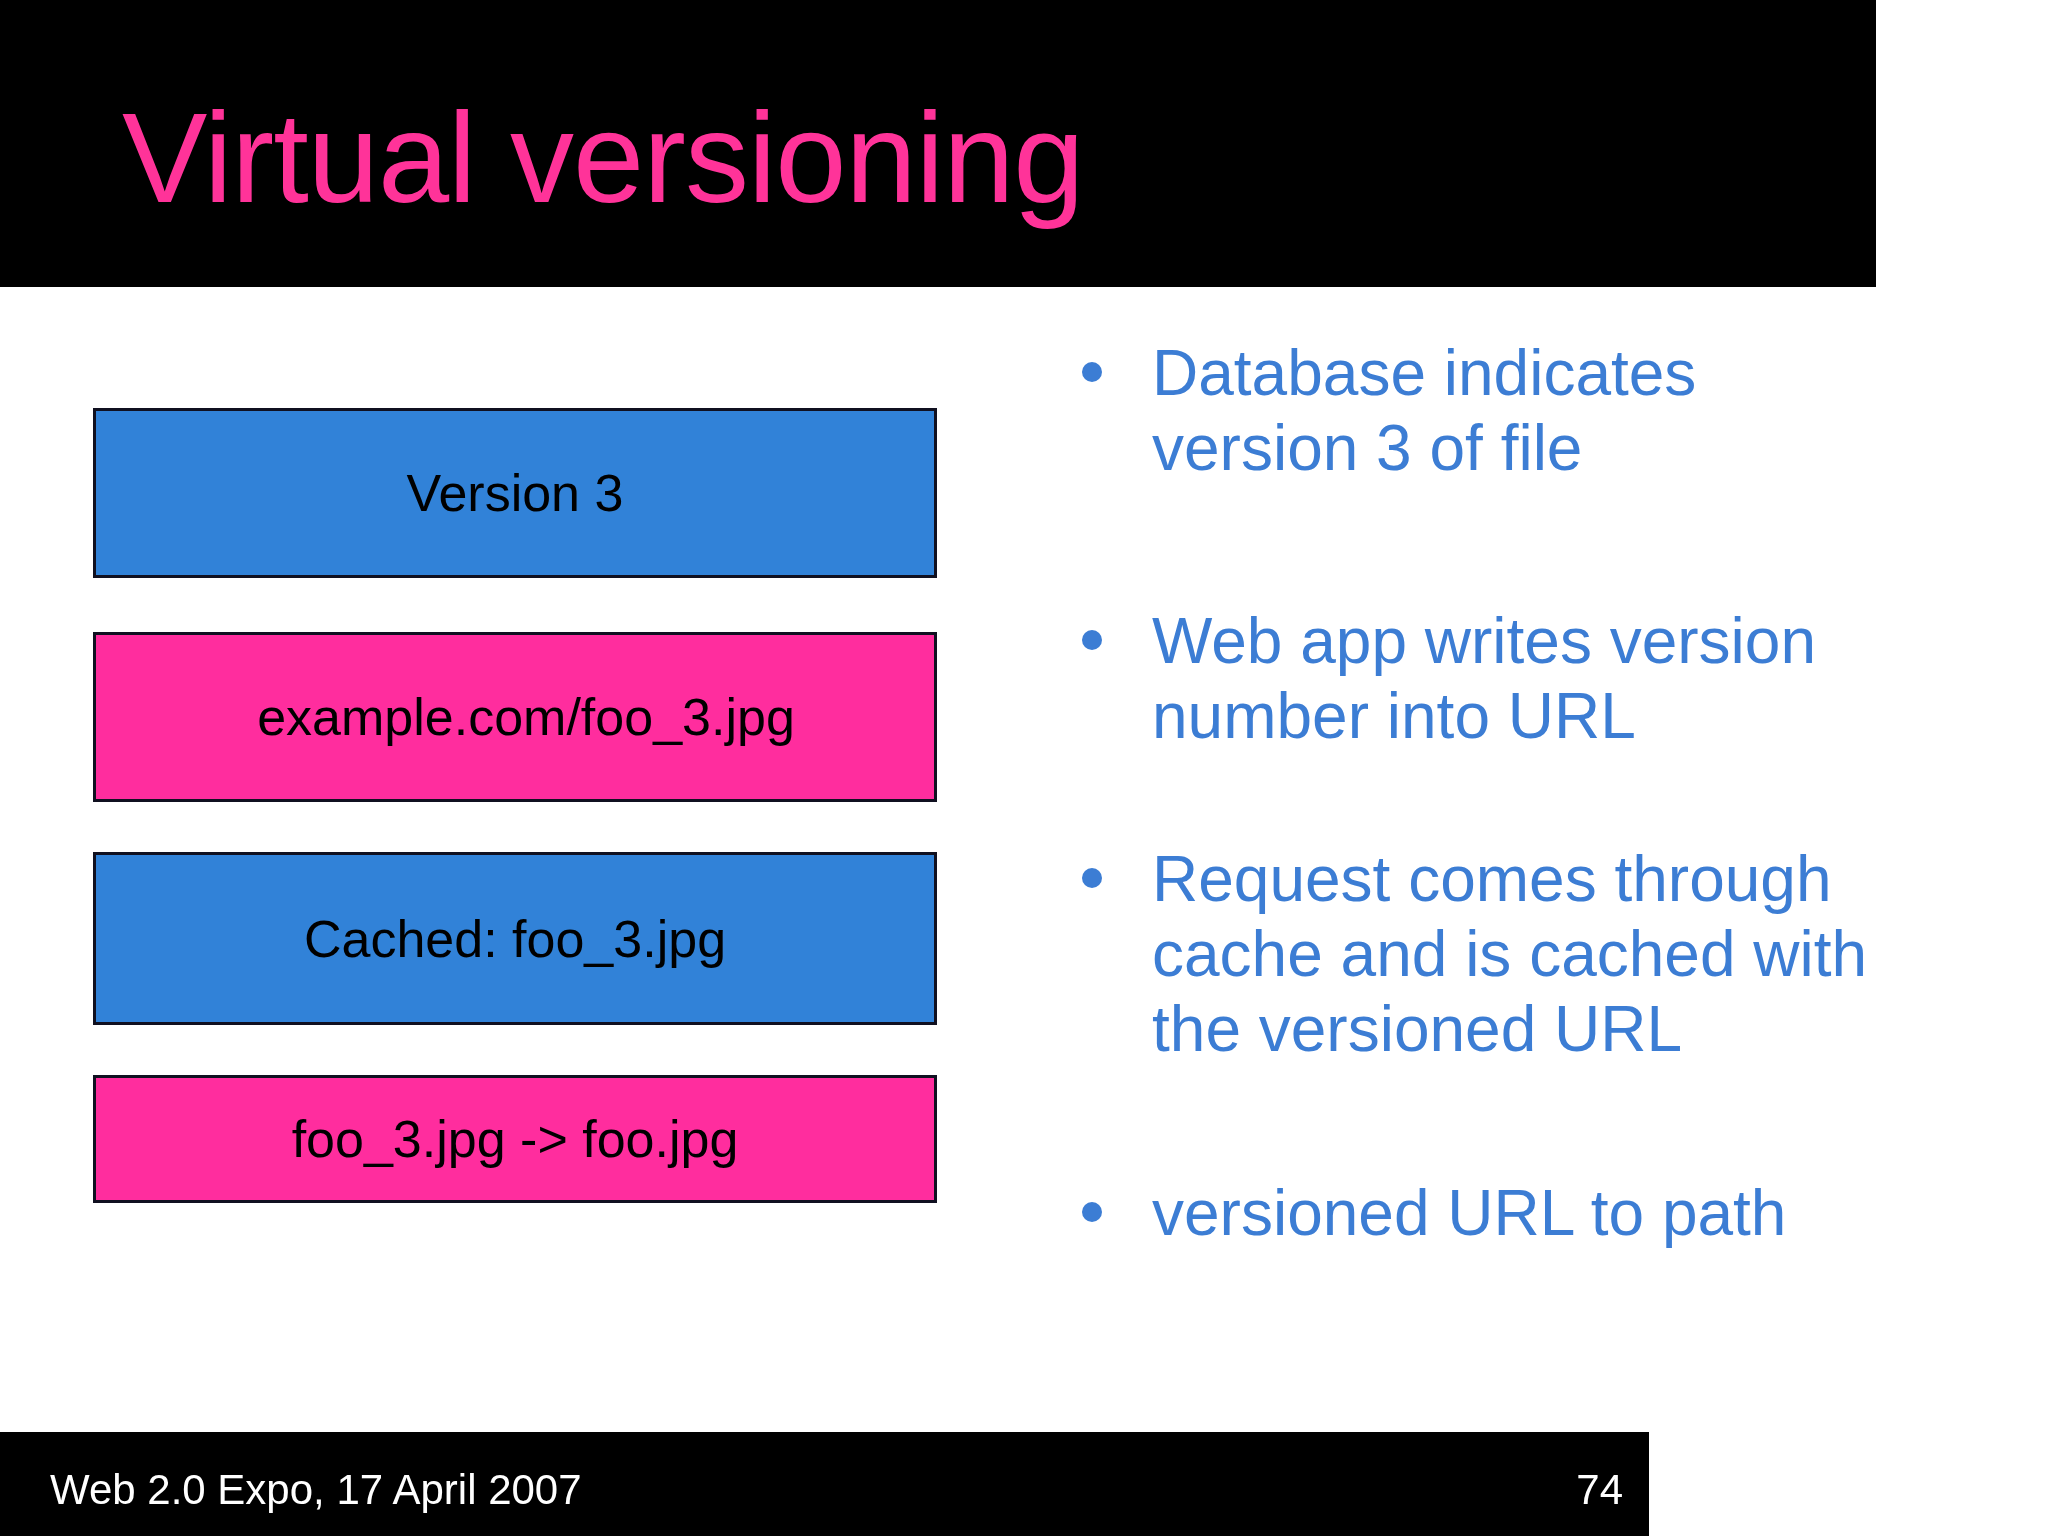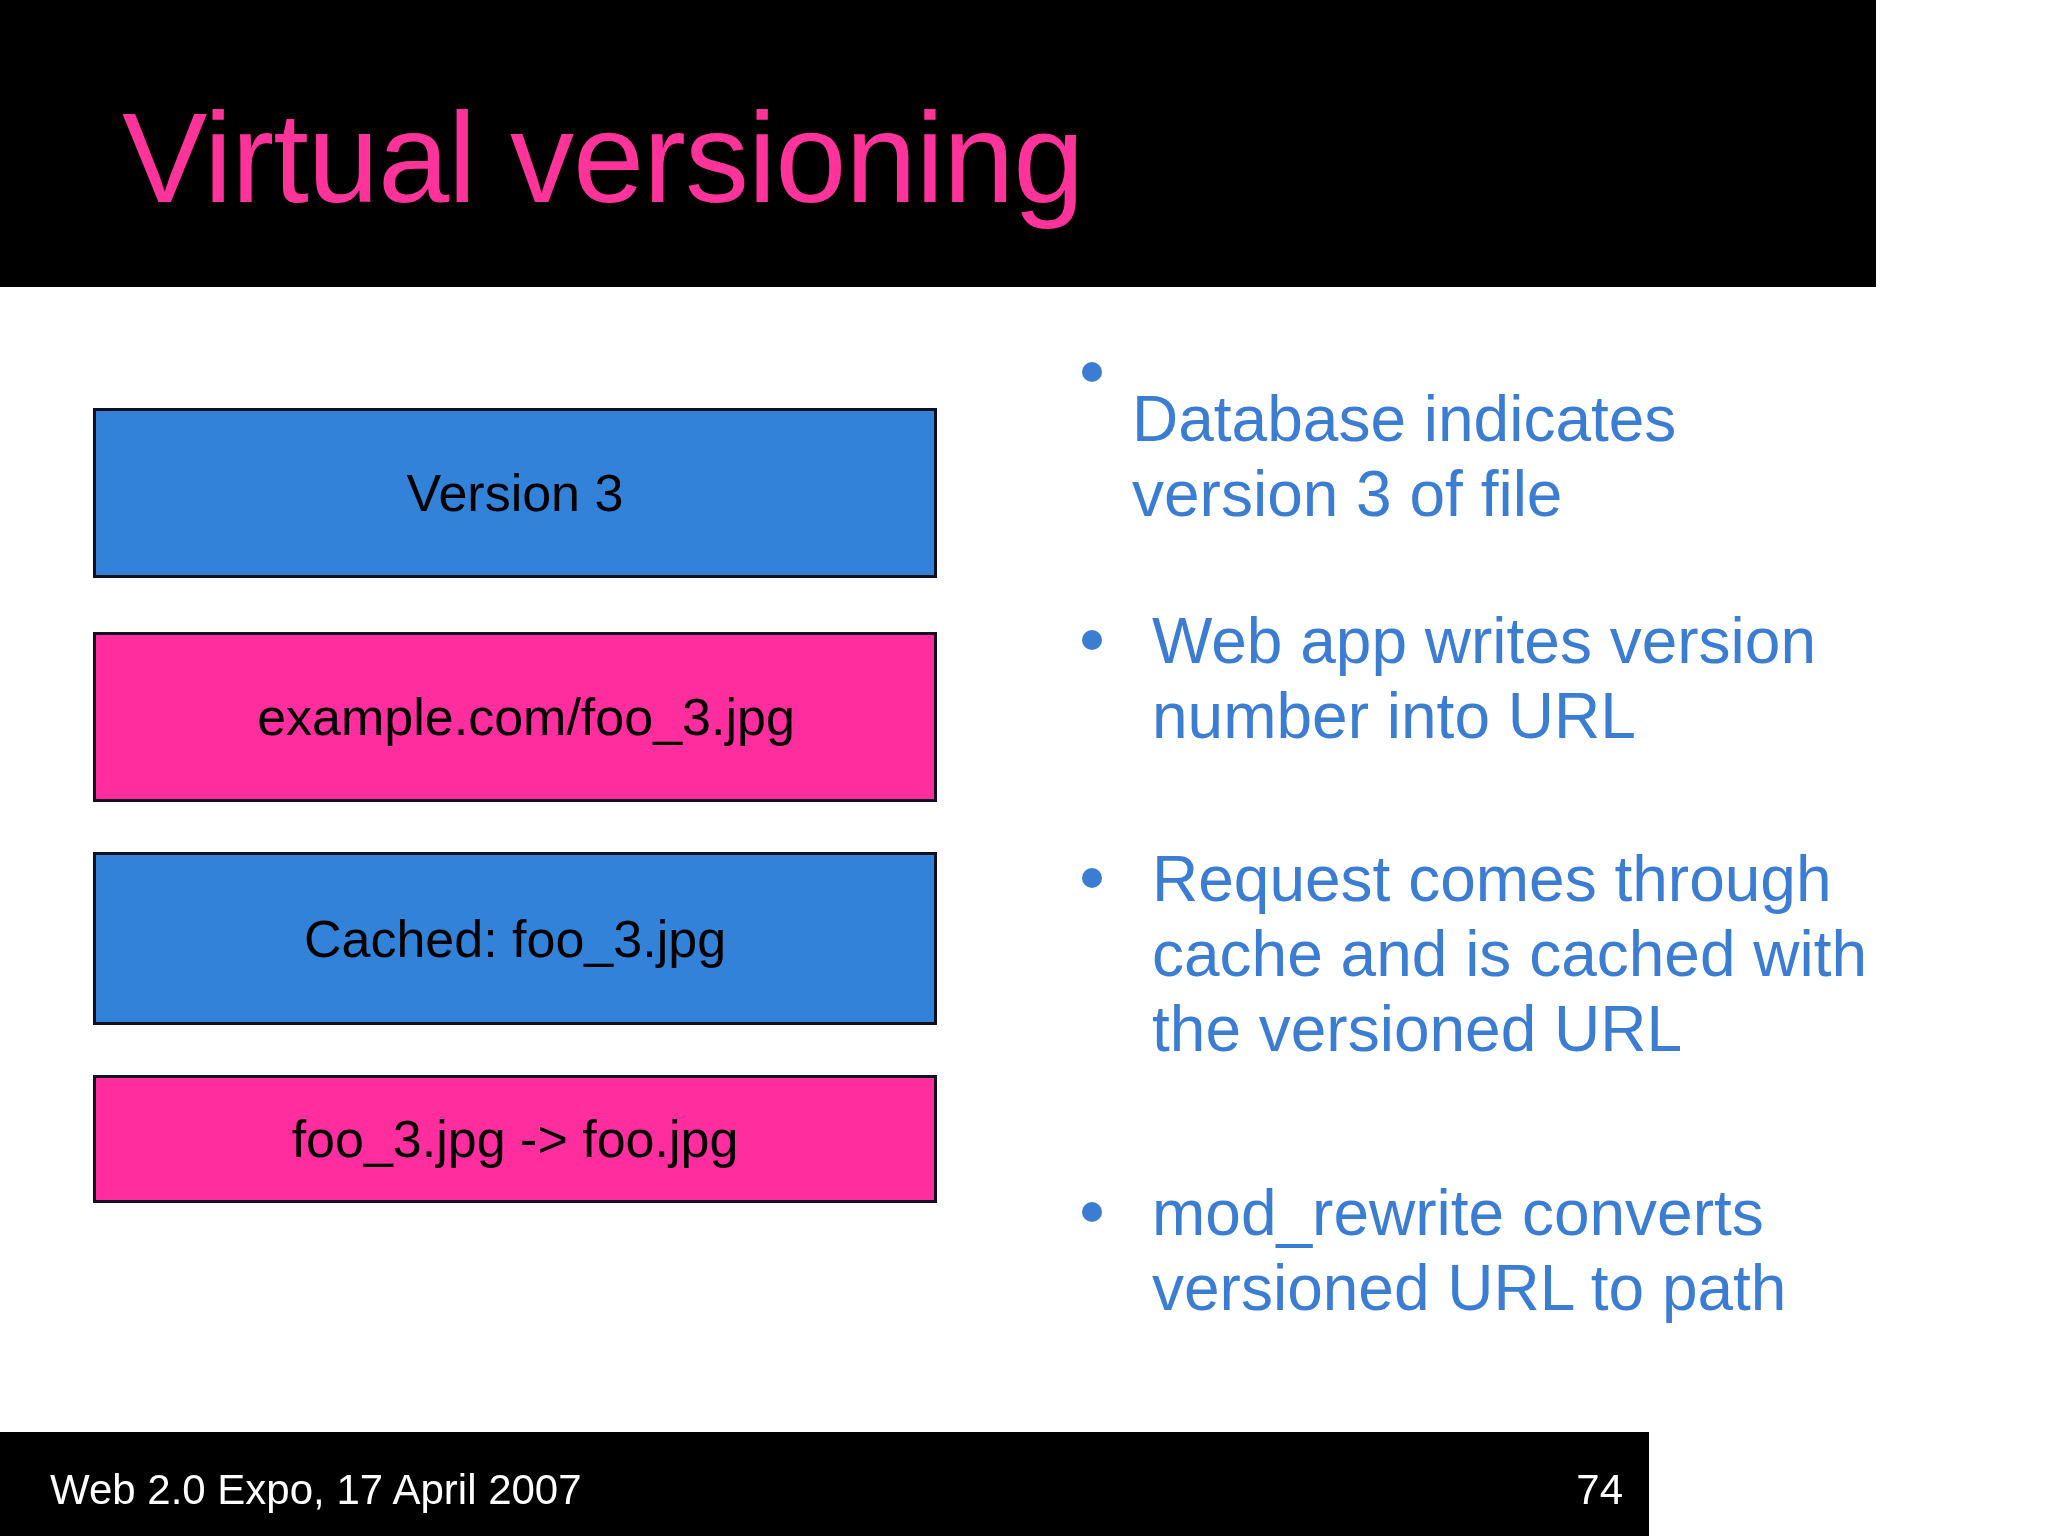--- a/index.html
+++ b/index.html
@@ -110,21 +110,21 @@
       </div>
       <div class="diagram-box" style="top: 852px; height: 173px; background: rgb(49, 130, 216);">
         <div class="box-label">Cached: foo_3.jpg</div>
       </div>
       <div class="diagram-box" style="top: 1075px; height: 128px; background: rgb(255, 45, 158);">
         <div class="box-label">foo_3.jpg -&gt; foo.jpg</div>
       </div>
     </div>
 
   <div id="bullets">
-      <div class="bullet-item" style="top: 336px; flex-direction: column;">
+      <div class="bullet-item" style="top: 336px;">
         <div class="bullet-dot"></div>
         <div class="bullet-text">
           <span class="bullet-line">Database indicates</span>
           <span class="bullet-line">version 3 of file</span>
         </div>
       </div>
       <div class="bullet-item" style="top: 604px;">
         <div class="bullet-dot"></div>
         <div class="bullet-text">
           <span class="bullet-line">Web app writes version</span>
@@ -135,21 +135,20 @@
         <div class="bullet-dot"></div>
         <div class="bullet-text">
           <span class="bullet-line">Request comes through</span>
           <span class="bullet-line">cache and is cached with</span>
           <span class="bullet-line">the versioned URL</span>
         </div>
       </div>
       <div class="bullet-item" style="top: 1176px;">
         <div class="bullet-dot"></div>
         <div class="bullet-text">
-          <span class="bullet-line">mod_rewrite converts</span>
           <span class="bullet-line">versioned URL to path</span>
         </div>
       </div>
     </div>
 
   <div class="footer">
     <div class="footer-text">Web 2.0 Expo, 17 April 2007</div>
     <div class="footer-text">74</div>
   </div>
 

